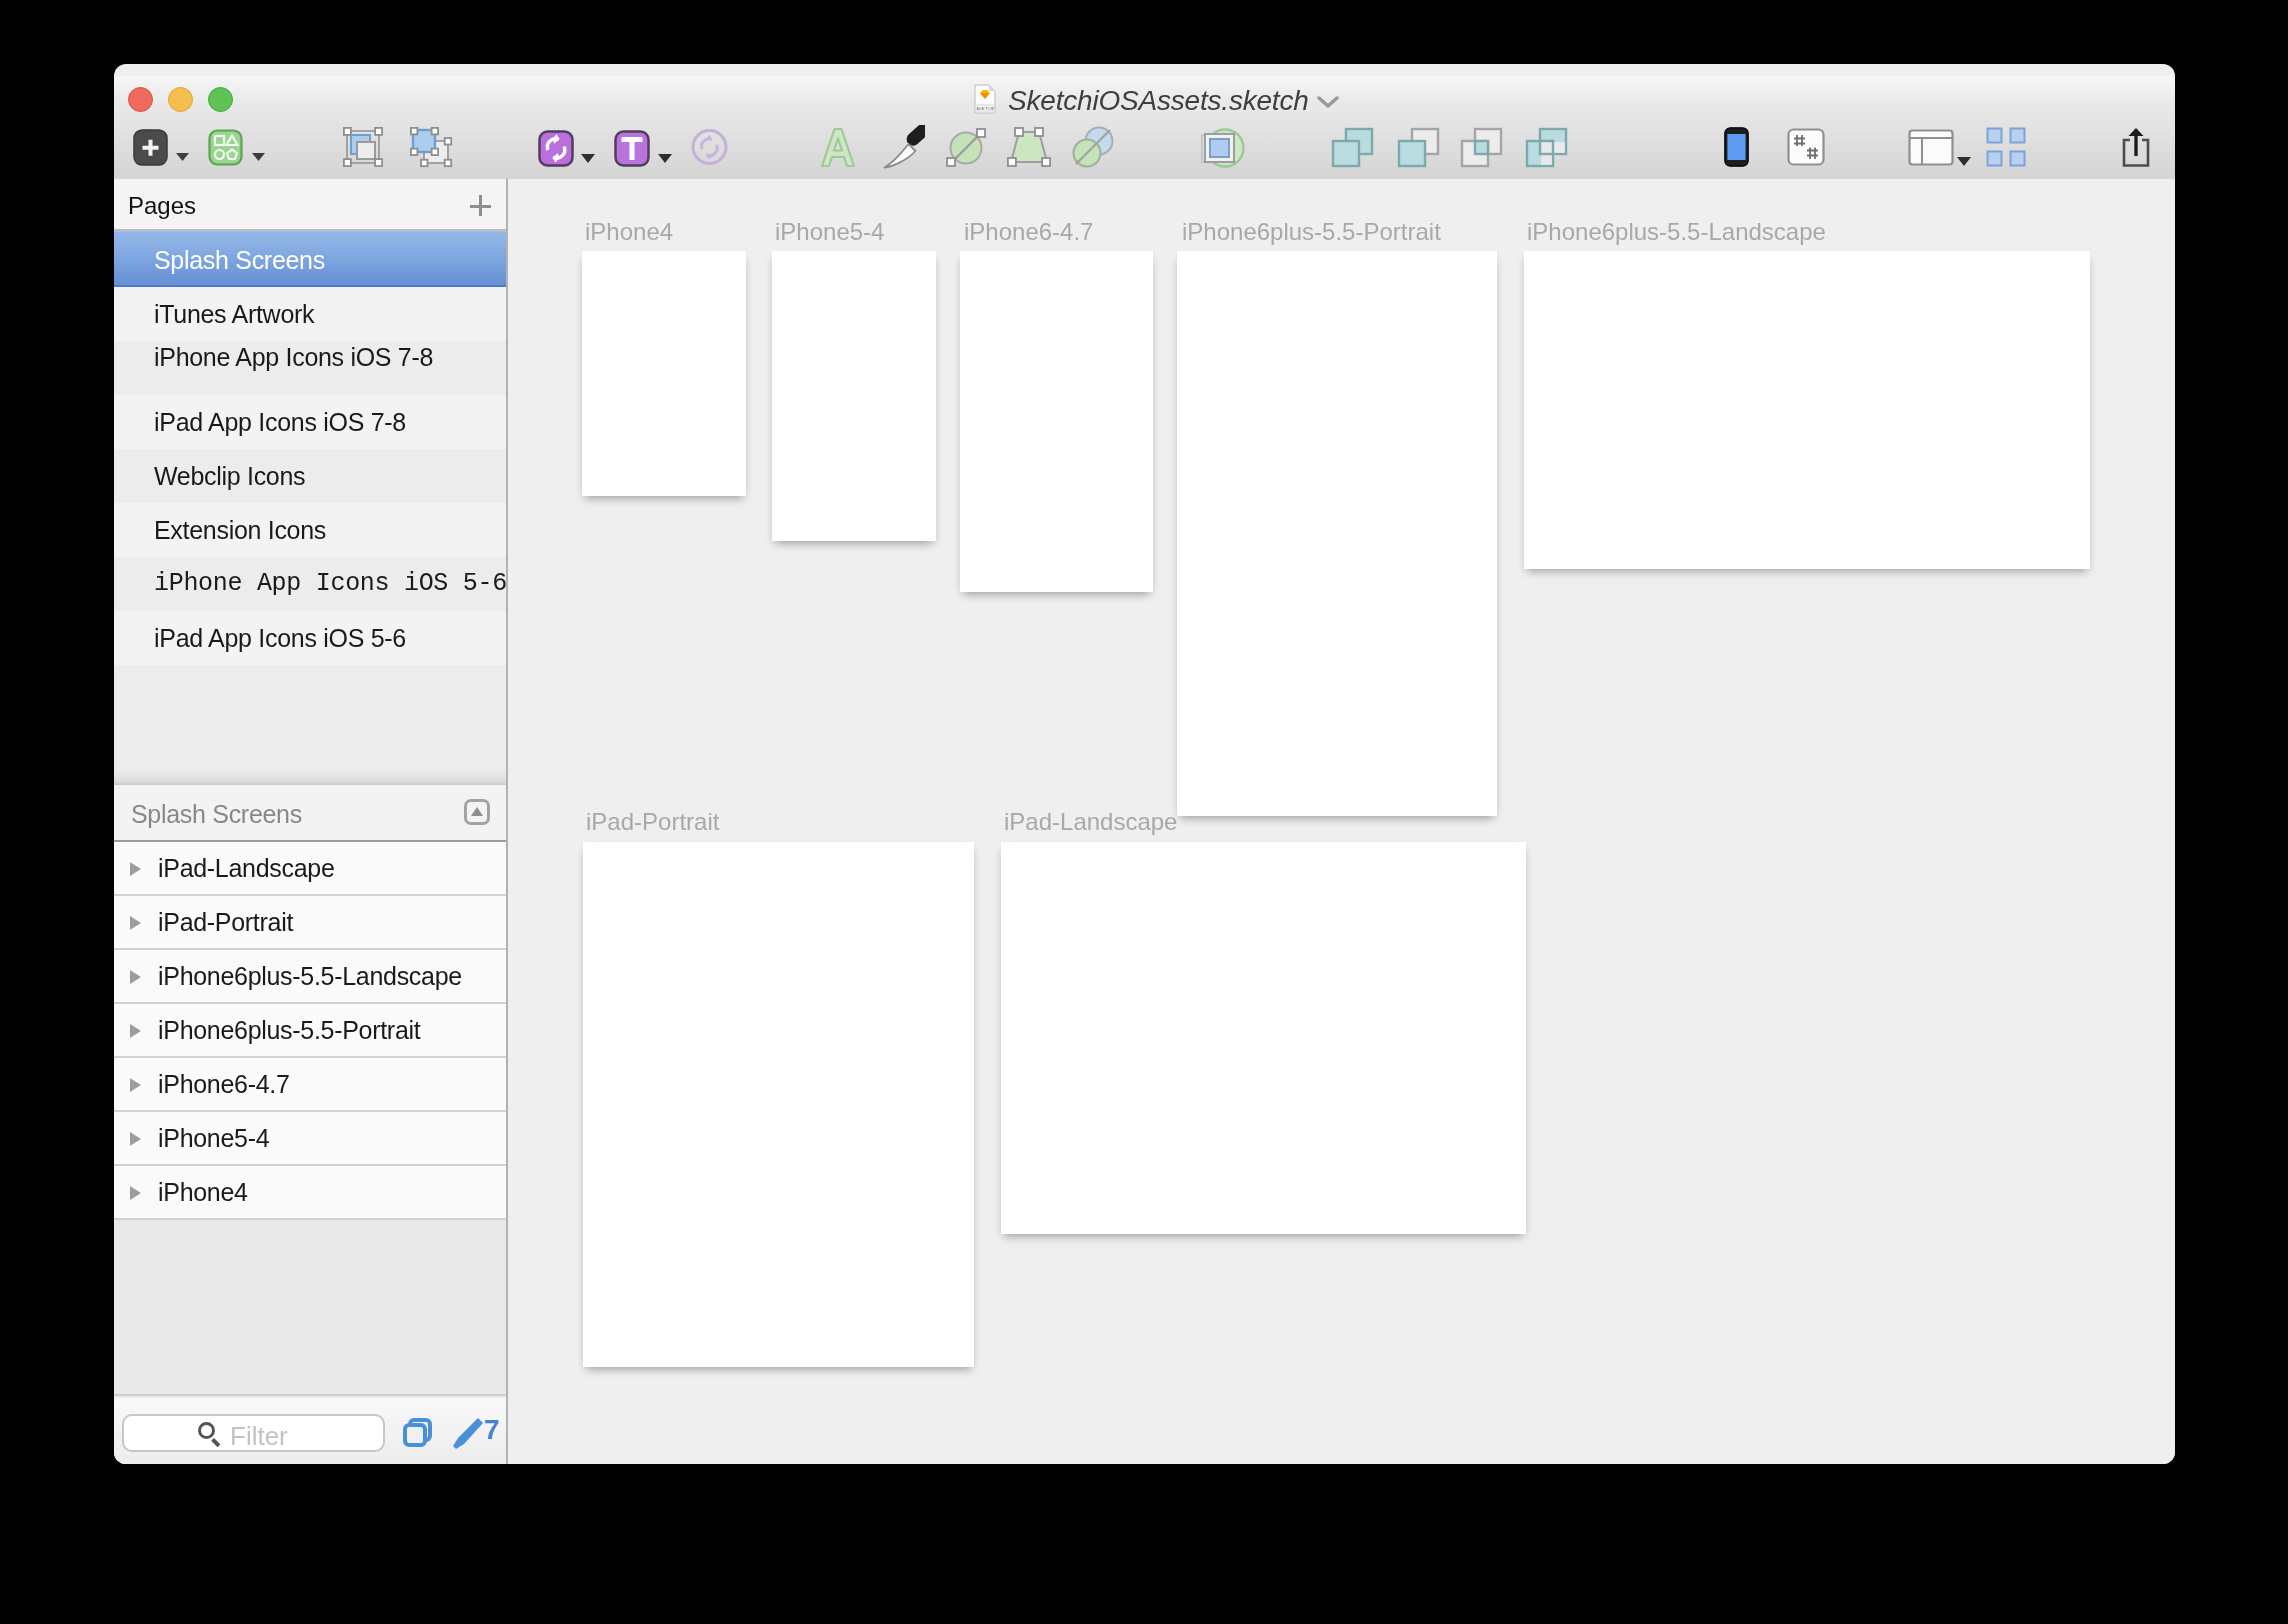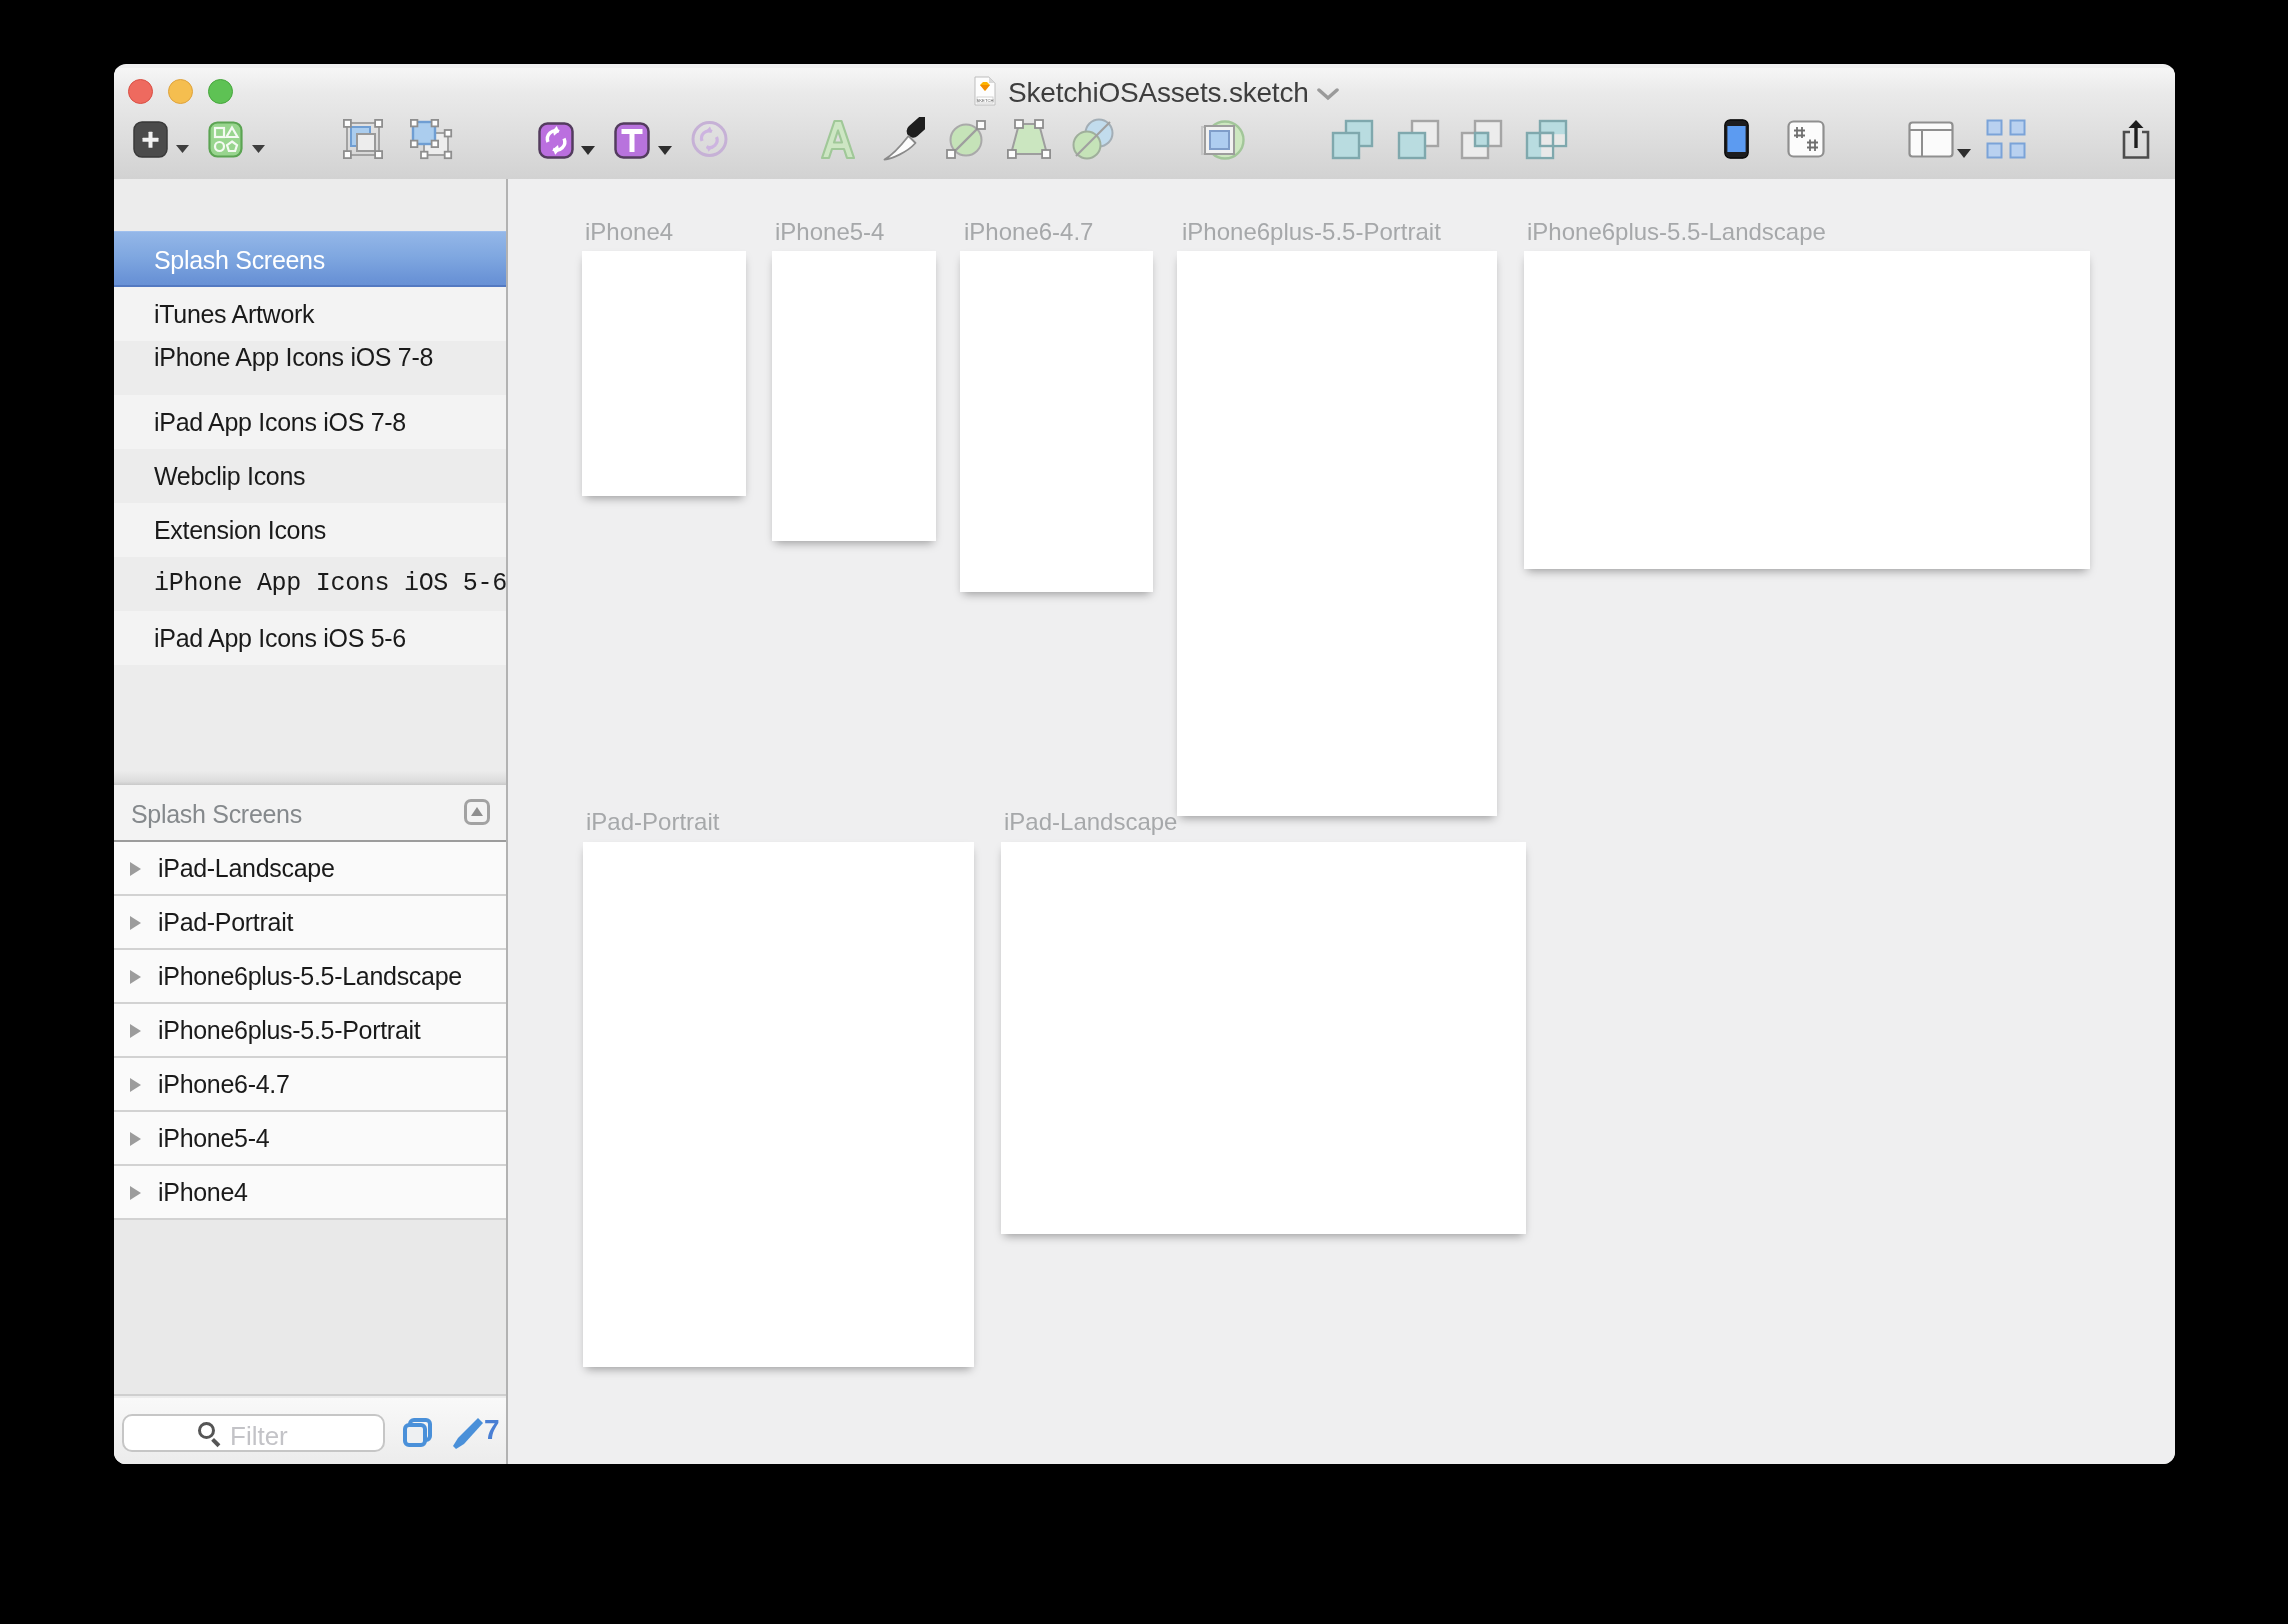--- a/index.html
+++ b/index.html
@@ -5,23 +5,24 @@
   * { margin:0; padding:0; box-sizing:border-box; }
   html,body { width:2288px; height:1624px; background:#000; overflow:hidden; }
   body { font-family:"Liberation Sans", sans-serif; position:relative; }
   .abs { position:absolute; }
   #window {
     position:absolute; left:114px; top:64px; width:2061px; height:1400px;
     border-radius:12px; overflow:hidden; background:#efeff0;
   }
   
   #titlebar {
-    position:absolute; left:0; top:4px; width:2061px; height:113px;
+    position:absolute; left:0; top:12px; width:2061px; height:113px;
     background:linear-gradient(180deg,#f6f6f6 0%, #eaeaea 22%, #dfdfdf 58%, #d2d2d2 100%);
     border-bottom:2px solid #a7a7a7;
+    font-style:italic;
   }
   .tl { position:absolute; top:11px; width:25px; height:25px; border-radius:50%; }
   #tl-red   { left:14px;  background:#ee6a5f; border:1px solid #da4f44; }
   #tl-yel   { left:54px;  background:#f5be4f; border:1px solid #dfa33c; }
   #tl-grn   { left:94px;  background:#5ec254; border:1px solid #47a73d; }
   #title-text {
     position:absolute; left:894px; top:9px; font-size:28px; letter-spacing:-0.2px; color:#3e3e3e;
   }
   
   #sidebar {
@@ -263,20 +264,24 @@
       </g>
     </svg>
 
     <svg class="abs" style="left:2008px; top:50px;" width="28" height="41" viewBox="0 0 28 41">
       <path d="M8 14 H2 V39.5 H26 V14 H20" fill="none" stroke="#4c4c4c" stroke-width="2.6"></path>
       <path d="M14 30 V6" stroke="#1d1d1d" stroke-width="3.4"></path>
       <path d="M6.5 10 L14 2 L21.5 10 Z" fill="#1d1d1d"></path>
     </svg>
   </div>
   <div id="sidebar">
+    <div id="pages-header">
+        <div class="lbl">Pages</div>
+        <div id="pages-plus"></div>
+      </div>
     <div class="prow sel" style="top:52px;">Splash Screens</div>
     <div class="prow light" style="top:108px;">iTunes Artwork</div>
     <div class="prow" style="top:151px;">iPhone App Icons iOS 7-8</div>
     <div class="prow light" style="top:216px;">iPad App Icons iOS 7-8</div>
     <div class="prow" style="top:270px;">Webclip Icons</div>
     <div class="prow light" style="top:324px;">Extension Icons</div>
     <div class="prow" style="top:378px;font-family:Liberation Mono, monospace;">iPhone App Icons iOS 5-6</div>
     <div class="prow light" style="top:432px;">iPad App Icons iOS 5-6</div>
     <div id="layers-split"></div>
     <div id="layers-header">

